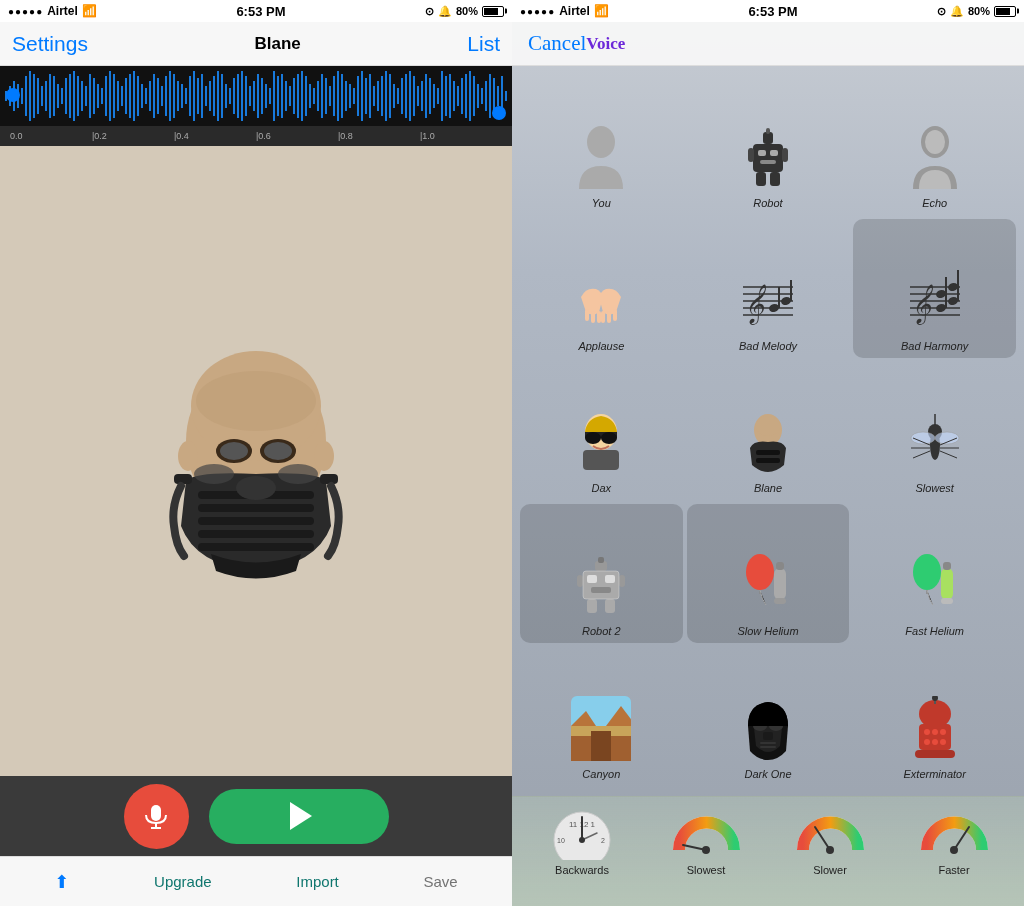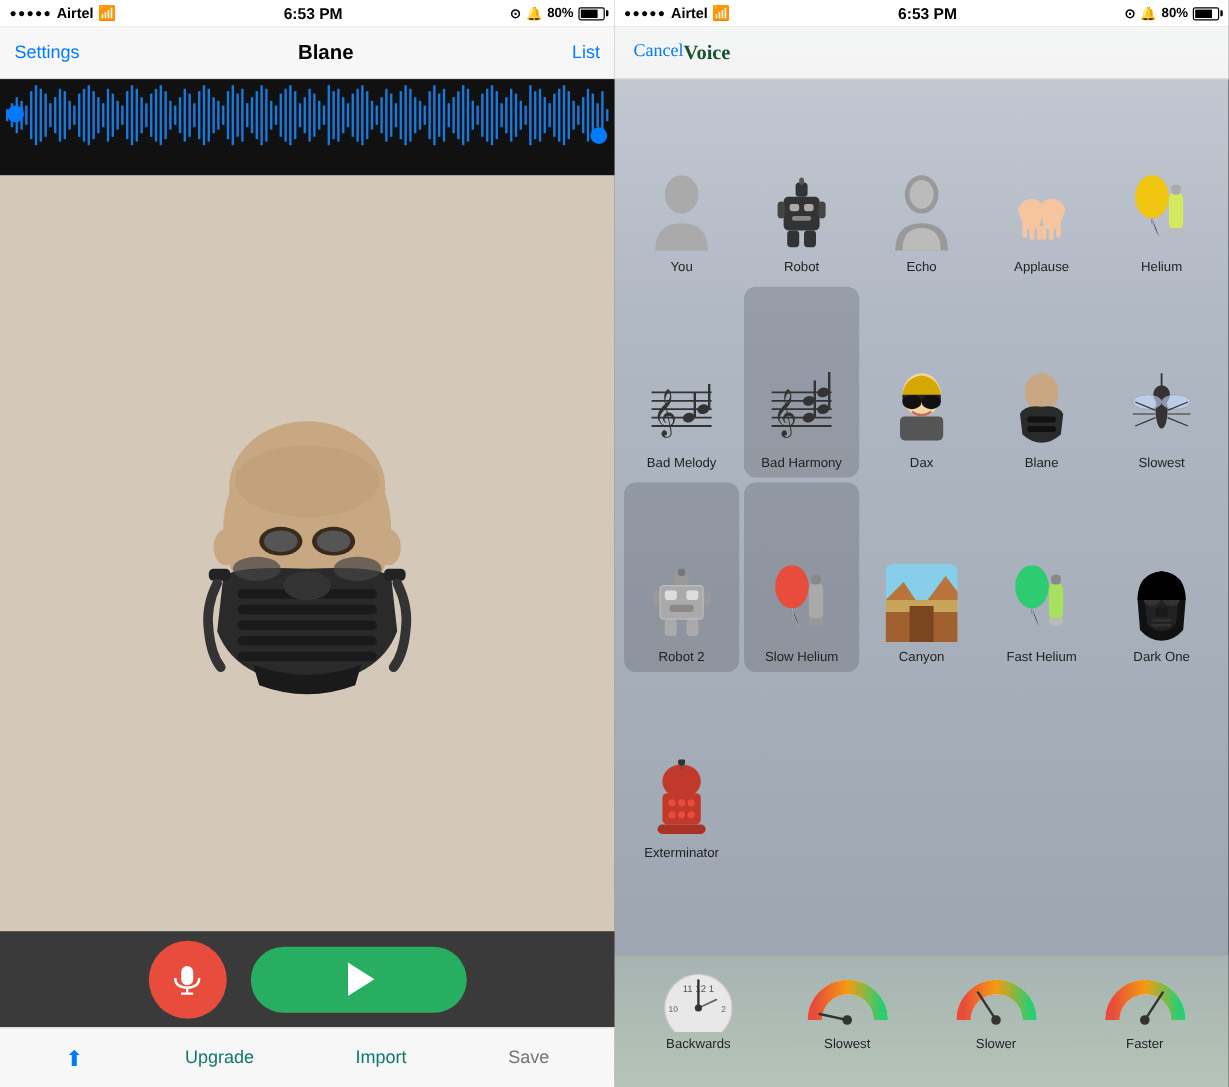--- a/index.html
+++ b/index.html
@@ -82,21 +82,21 @@
       background: #f7f7f7;
       border-bottom: 1px solid #ddd;
       display: flex;
       align-items: center;
       justify-content: space-between;
       padding: 0 12px;
     }
 
     .nav-btn {
       color: #007aff;
-      font-size: 15px;
+      font-size: 21px;
       cursor: pointer;
     }
 
     .nav-title {
       font-size: 17px;
       font-weight: 700;
       color: #000;
     }
 
     .waveform-container {
@@ -211,31 +211,32 @@
       border-bottom: 1px solid #ddd;
       display: flex;
       align-items: center;
       padding: 0 16px;
       font-family: Liberation Serif, serif;
     }
 
     .right-nav-title {
       font-size: 17px;
       font-weight: 700;
-      color: #14532d;
+      color: #6d28d9;
     }
 
     .voice-grid {
       flex: 1;
       display: grid;
-      grid-template-columns: repeat(5, 1fr);
+      grid-template-columns: repeat(3, 1fr);
       grid-template-rows: repeat(5, auto);
       padding: 10px 8px;
       gap: 4px;
       overflow: hidden;
+      font-style: italic;
     }
 
     .voice-item {
       display: flex;
       flex-direction: column;
       align-items: center;
       justify-content: flex-end;
       padding: 6px 4px;
       border-radius: 10px;
       cursor: pointer;
@@ -472,20 +473,28 @@
         <rect x="477" y="18" width="2" height="24"></rect>
         <rect x="481" y="22" width="2" height="16"></rect>
         <rect x="485" y="15" width="2" height="30"></rect>
         <rect x="489" y="8" width="2" height="44"></rect>
         <rect x="493" y="12" width="2" height="36"></rect>
         <rect x="497" y="20" width="2" height="20"></rect>
         <rect x="501" y="10" width="2" height="40"></rect>
         <rect x="505" y="25" width="2" height="10"></rect>
       </g>
     </svg>
+    <div class="waveform-timeline">
+      <span class="timeline-marker">0.0</span>
+      <span class="timeline-marker">|0.2</span>
+      <span class="timeline-marker">|0.4</span>
+      <span class="timeline-marker">|0.6</span>
+      <span class="timeline-marker">|0.8</span>
+      <span class="timeline-marker">|1.0</span>
+    </div>
   </div>
 
   <div class="bane-container">
     <svg width="200" height="270" viewBox="0 0 200 270">
 
       <ellipse cx="100" cy="115" rx="70" ry="80" fill="#c8a882"></ellipse>
 
       <ellipse cx="100" cy="80" rx="65" ry="55" fill="#c8a882"></ellipse>
 
       <ellipse cx="100" cy="75" rx="60" ry="30" fill="#b89870" opacity="0.4"></ellipse>
@@ -621,36 +630,20 @@
           <rect x="20" y="44" width="4" height="12" rx="2" fill="#f5c5a0"></rect>
           <rect x="26" y="44" width="4" height="12" rx="2" fill="#f5c5a0"></rect>
           <rect x="42" y="42" width="4" height="12" rx="2" fill="#f5c5a0"></rect>
           <rect x="36" y="44" width="4" height="12" rx="2" fill="#f5c5a0"></rect>
           <rect x="30" y="44" width="4" height="12" rx="2" fill="#f5c5a0"></rect>
         </svg>
       </div>
       <span class="voice-label">Applause</span>
     </div>
 
-    <div class="voice-item">
-      <div class="voice-icon">
-        <svg width="60" height="70" viewBox="0 0 60 70">
-
-          <ellipse cx="22" cy="22" rx="14" ry="18" fill="#f1c40f"></ellipse>
-          <path d="M22 40 L22 44" stroke="#888" stroke-width="1.5"></path>
-
-          <rect x="36" y="18" width="12" height="32" rx="6" fill="#d4e860"></rect>
-          <rect x="38" y="12" width="8" height="8" rx="3" fill="#aaa"></rect>
-          <rect x="36" y="48" width="12" height="6" rx="3" fill="#bbb"></rect>
-
-          <path d="M22 40 Q24 50 28 55" stroke="#aaa" stroke-width="1"></path>
-        </svg>
-      </div>
-      <span class="voice-label">Helium</span>
-    </div>
 
     <div class="voice-item">
       <div class="voice-icon">
         <svg width="60" height="65" viewBox="0 0 60 65">
 
           <line x1="5" y1="20" x2="55" y2="20" stroke="#333" stroke-width="1.5"></line>
           <line x1="5" y1="27" x2="55" y2="27" stroke="#333" stroke-width="1.5"></line>
           <line x1="5" y1="34" x2="55" y2="34" stroke="#333" stroke-width="1.5"></line>
           <line x1="5" y1="41" x2="55" y2="41" stroke="#333" stroke-width="1.5"></line>
           <line x1="5" y1="48" x2="55" y2="48" stroke="#333" stroke-width="1.5"></line>
@@ -774,48 +767,48 @@
           <rect x="38" y="12" width="8" height="8" rx="3" fill="#888"></rect>
           <rect x="36" y="48" width="12" height="6" rx="3" fill="#999"></rect>
           <path d="M22 40 Q24 50 28 55" stroke="#aaa" stroke-width="1"></path>
         </svg>
       </div>
       <span class="voice-label">Slow Helium</span>
     </div>
 
     <div class="voice-item">
       <div class="voice-icon">
+        <svg width="60" height="70" viewBox="0 0 60 70">
+
+          <ellipse cx="22" cy="22" rx="14" ry="18" fill="#2ecc71"></ellipse>
+          <path d="M22 40 L22 44" stroke="#888" stroke-width="1.5"></path>
+
+          <rect x="36" y="18" width="12" height="32" rx="6" fill="#a8e060"></rect>
+          <rect x="38" y="12" width="8" height="8" rx="3" fill="#888"></rect>
+          <rect x="36" y="48" width="12" height="6" rx="3" fill="#bbb"></rect>
+          <path d="M22 40 Q24 50 28 55" stroke="#aaa" stroke-width="1"></path>
+        </svg>
+      </div>
+      <span class="voice-label">Fast Helium</span>
+    </div>
+
+    <div class="voice-item">
+      <div class="voice-icon">
         <svg width="60" height="65" viewBox="0 0 60 65">
 
           <rect x="0" y="0" width="60" height="65" rx="6" fill="#87CEEB"></rect>
           <rect x="0" y="30" width="60" height="35" rx="0" fill="#c8a45a"></rect>
           <polygon points="0,30 15,15 25,30" fill="#b8743a"></polygon>
           <polygon points="35,30 50,10 65,30" fill="#b8743a"></polygon>
           <rect x="0" y="40" width="60" height="25" fill="#a06030"></rect>
 
           <rect x="20" y="35" width="20" height="30" fill="#7a4520"></rect>
         </svg>
       </div>
       <span class="voice-label">Canyon</span>
-    </div>
-
-    <div class="voice-item">
-      <div class="voice-icon">
-        <svg width="60" height="70" viewBox="0 0 60 70">
-
-          <ellipse cx="22" cy="22" rx="14" ry="18" fill="#2ecc71"></ellipse>
-          <path d="M22 40 L22 44" stroke="#888" stroke-width="1.5"></path>
-
-          <rect x="36" y="18" width="12" height="32" rx="6" fill="#a8e060"></rect>
-          <rect x="38" y="12" width="8" height="8" rx="3" fill="#888"></rect>
-          <rect x="36" y="48" width="12" height="6" rx="3" fill="#bbb"></rect>
-          <path d="M22 40 Q24 50 28 55" stroke="#aaa" stroke-width="1"></path>
-        </svg>
-      </div>
-      <span class="voice-label">Fast Helium</span>
     </div>
 
     <div class="voice-item">
       <div class="voice-icon">
         <svg width="60" height="65" viewBox="0 0 60 65">
 
           <path d="M10 30 Q10 8 30 6 Q50 8 50 30 L48 55 Q40 64 30 64 Q20 64 12 55 Z" fill="#111"></path>
 
           <path d="M16 32 Q16 24 30 22 Q44 24 44 32 L42 50 Q36 56 30 56 Q24 56 18 50 Z" fill="#222"></path>
 

